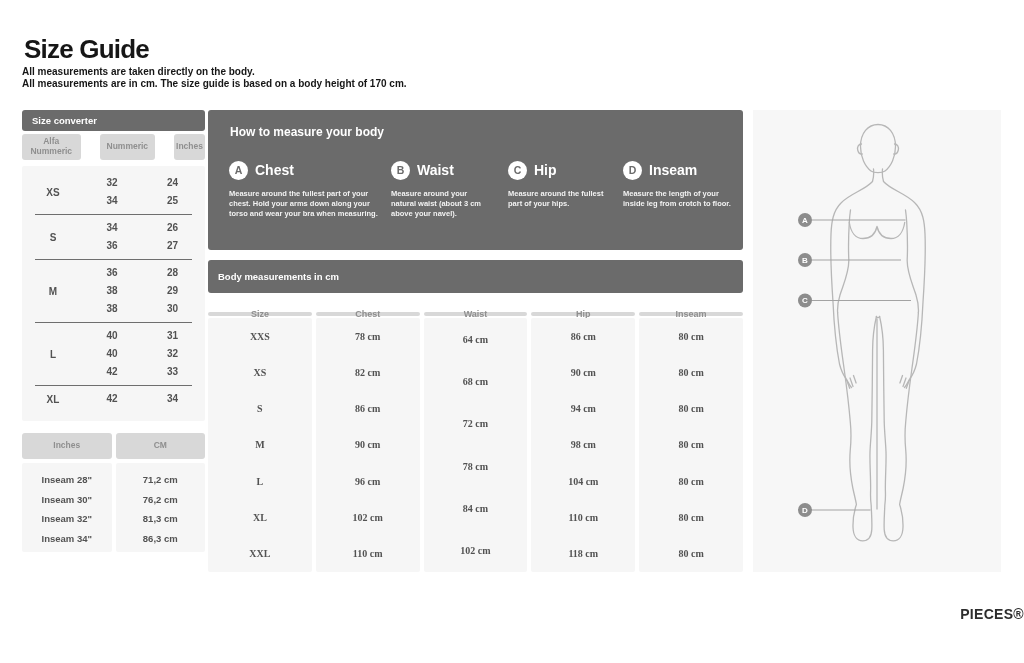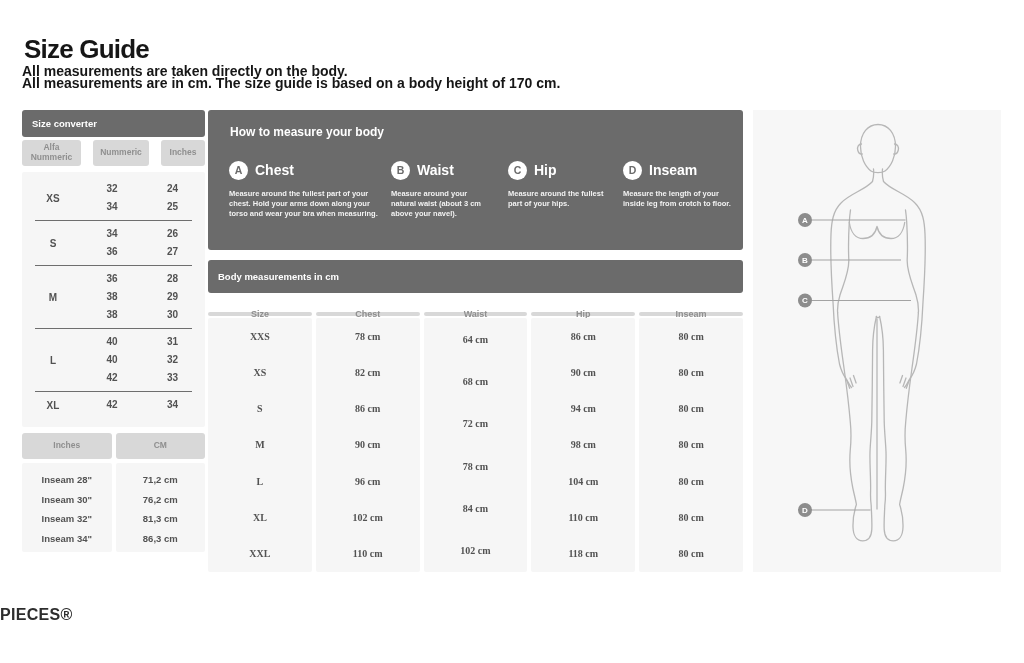--- a/index.html
+++ b/index.html
@@ -2,35 +2,35 @@
 <html><head>
 <meta charset="utf-8">
 <style>
   html,body{margin:0;padding:0;background:#ffffff;}
   .page{position:relative;width:1024px;height:663px;background:#ffffff;overflow:hidden;
         font-family:"Liberation Sans",sans-serif;font-weight:bold;color:#1c1c1c;}
 
   
   .page-title{position:absolute;left:20px;top:28px;margin:4px;font-size:26px;line-height:34px;
               letter-spacing:-0.8px;color:#161616;}
-  .subtitle{position:absolute;left:22px;top:66px;font-size:14px;line-height:11.5px;color:#161616;}
+  .subtitle{position:absolute;left:22px;top:66px;font-size:10px;line-height:11.5px;color:#161616;}
 
   
   .bar{background:#6b6b6b;color:#ffffff;border-radius:3px;font-size:9.5px;
        display:flex;align-items:center;padding-left:10px;box-sizing:border-box;}
-  .btn-row{display:flex;gap:12px;}
+  .btn-row{display:flex;gap:19px;}
   .hbtn{background:#d8d8d8;color:#8f8f8f;border:none;border-radius:3px;
         font-family:"Liberation Sans",sans-serif;font-weight:bold;font-size:8.5px;line-height:1.15;
         display:flex;align-items:center;justify-content:center;text-align:center;
         padding:2px;cursor:pointer;box-sizing:border-box;}
   .lightblock{background:#f6f6f6;border-radius:2px;box-sizing:border-box;}
 
   
   .converter{position:absolute;left:22px;top:110px;width:183px;}
-  .converter .bar{height:27px;}
+  .converter .bar{height:21px;}
   .converter .btn-row{margin-top:3px;height:26px;}
   .converter .hbtn:nth-child(1){width:59px;}
   .converter .hbtn:nth-child(2){width:56px;}
   .converter .hbtn:nth-child(3){flex:1;}
   .cv-body{margin-top:6px;height:255px;padding-top:4px;font-size:10px;color:#525252;}
   .cv-group{display:grid;grid-template-columns:62px 56px 1fr;align-items:center;padding:4px 0;}
   .cv-label{text-align:center;}
   .cv-cell{height:18px;line-height:18px;text-align:center;}
   .cv-divider{border-top:1.5px solid #6e6e6e;margin:0 13px;}
 
@@ -66,22 +66,22 @@
   
   .figure-panel{position:absolute;left:753px;top:110px;width:248px;height:462px;background:#f7f7f7;}
   .figure-panel svg{display:block;}
   .body-line{fill:none;stroke:#b7b7b7;stroke-width:1.3;stroke-linecap:round;stroke-linejoin:round;}
   .measure-line{stroke:#a3a3a3;stroke-width:1;}
   .marker{fill:#8d8d8d;}
   .marker-letter{fill:#ffffff;font-family:"Liberation Sans",sans-serif;font-weight:bold;
                  font-size:8px;text-anchor:middle;}
 
   
-  .brand{position:absolute;left:0;top:606px;width:100%;text-align:left;
-         font-size:16px;letter-spacing:0.3px;color:#2d2d2d;}
+  .brand{position:absolute;left:0;top:606px;width:100%;text-align:right;
+         font-size:14px;letter-spacing:0.3px;color:#2d2d2d;}
 </style>
 </head>
 <body>
 
 <div class="page">
 
   <h1 class="page-title">Size Guide</h1>
   <div class="subtitle">
     <div>All measurements are taken directly on the body.</div>
     <div>All measurements are in cm. The size guide is based on a body height of 170 cm.</div>

